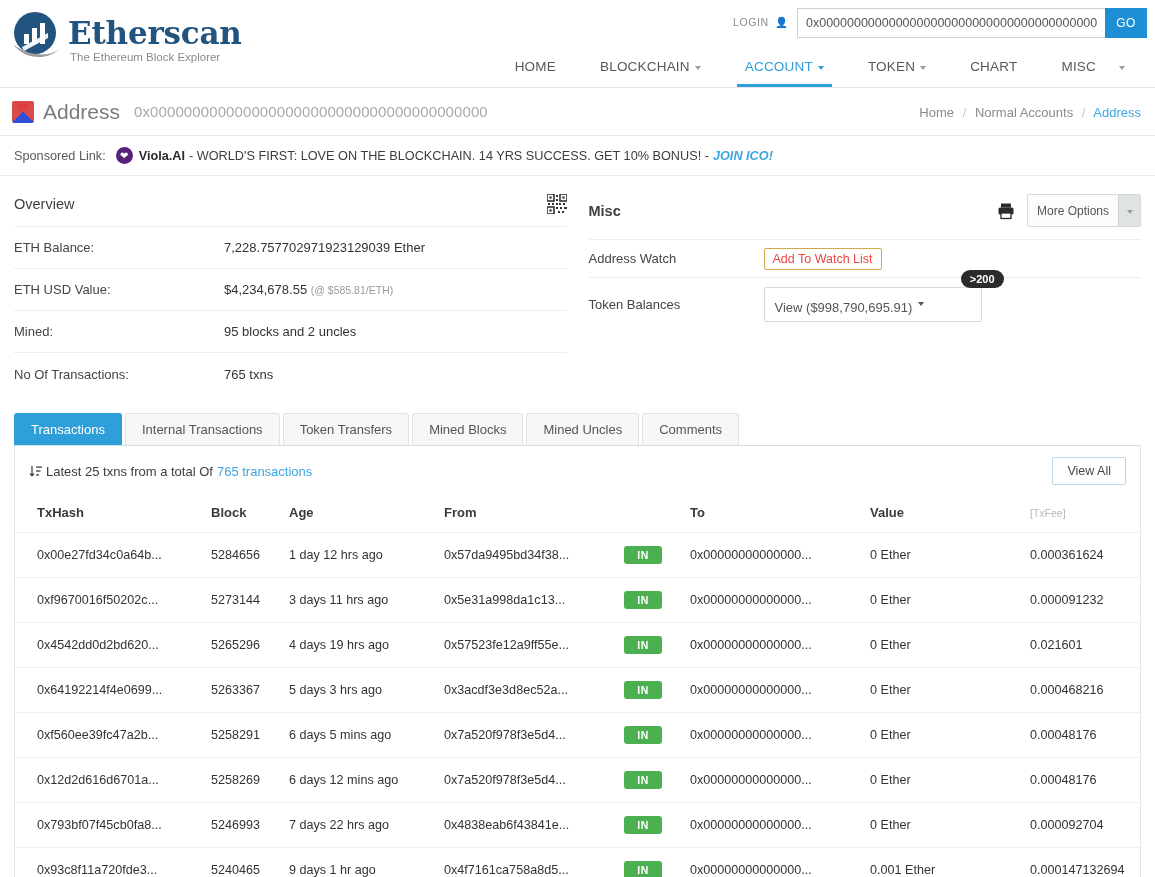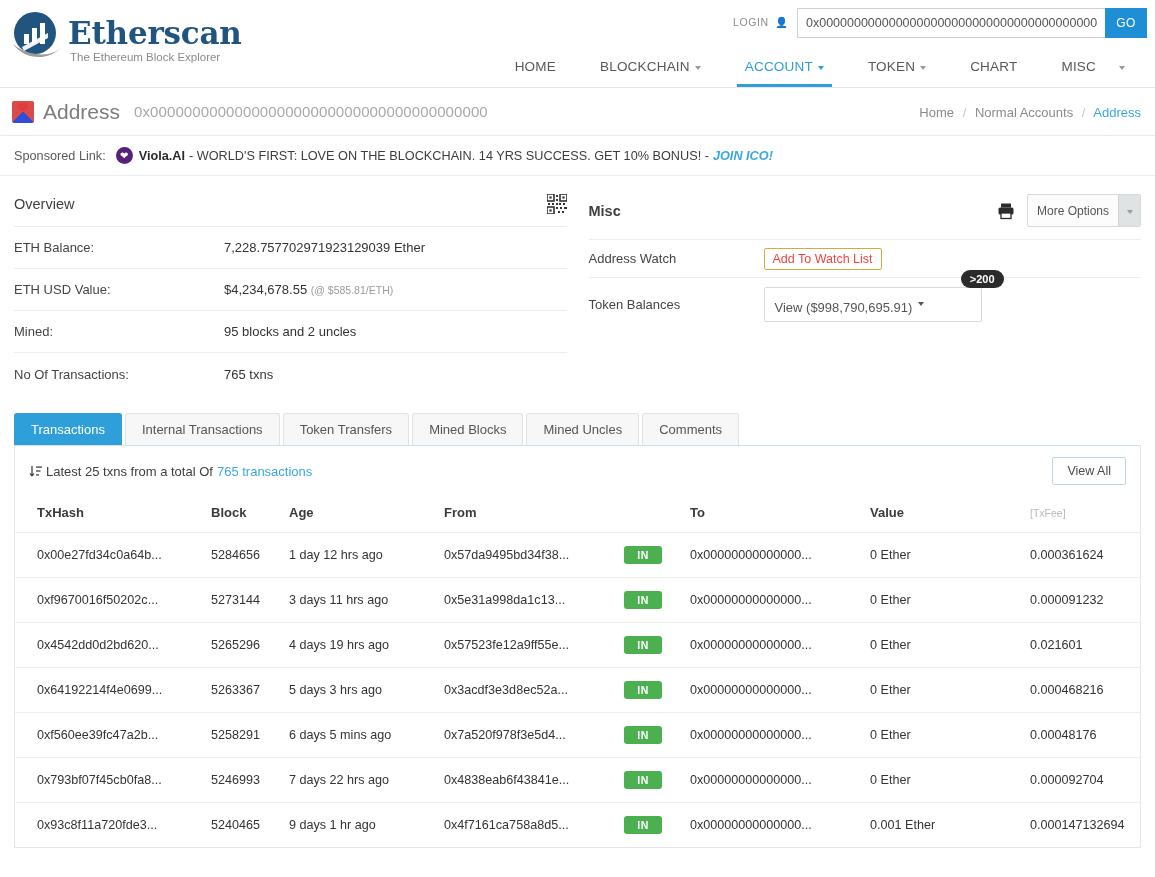--- a/index.html
+++ b/index.html
@@ -510,20 +510,30 @@
           <td class="c-hash link">0xf560ee39fc47a2b...</td>
           <td class="c-block link">5258291</td>
           <td class="c-age">6 days 5 mins ago</td>
           <td class="c-from link">0x7a520f978f3e5d4...</td>
           <td class="c-dir"><span class="in-badge">IN</span></td>
           <td class="c-to">0x00000000000000...</td>
           <td class="c-value">0 Ether</td>
           <td class="c-fee fee">0.00048176</td>
         </tr>
         <tr>
+          <td class="c-hash link">0x12d2d616d6701a...</td>
+          <td class="c-block link">5258269</td>
+          <td class="c-age">6 days 12 mins ago</td>
+          <td class="c-from link">0x7a520f978f3e5d4...</td>
+          <td class="c-dir"><span class="in-badge">IN</span></td>
+          <td class="c-to">0x00000000000000...</td>
+          <td class="c-value">0 Ether</td>
+          <td class="c-fee fee">0.00048176</td>
+        </tr>
+        <tr>
           <td class="c-hash link">0x793bf07f45cb0fa8...</td>
           <td class="c-block link">5246993</td>
           <td class="c-age">7 days 22 hrs ago</td>
           <td class="c-from link">0x4838eab6f43841e...</td>
           <td class="c-dir"><span class="in-badge">IN</span></td>
           <td class="c-to">0x00000000000000...</td>
           <td class="c-value">0 Ether</td>
           <td class="c-fee fee">0.000092704</td>
         </tr>
         <tr>

